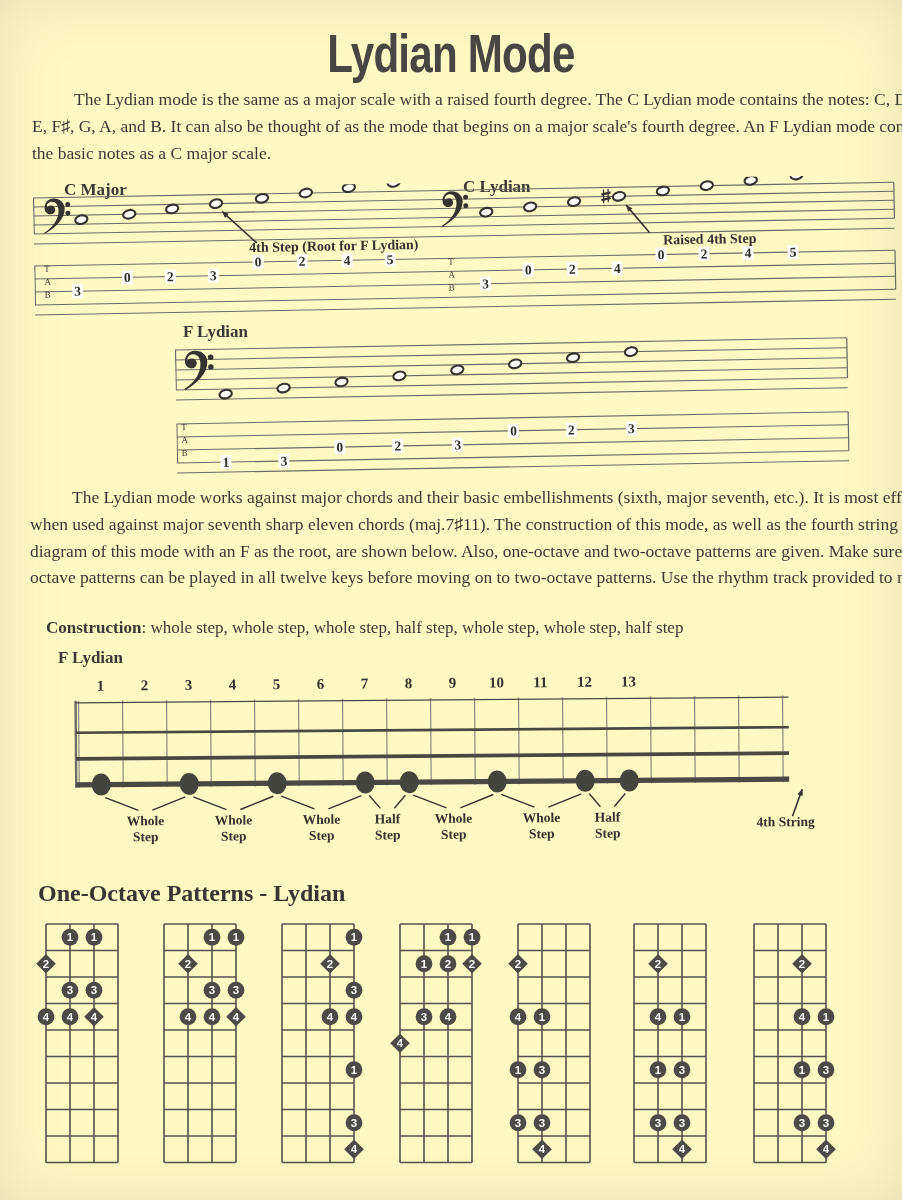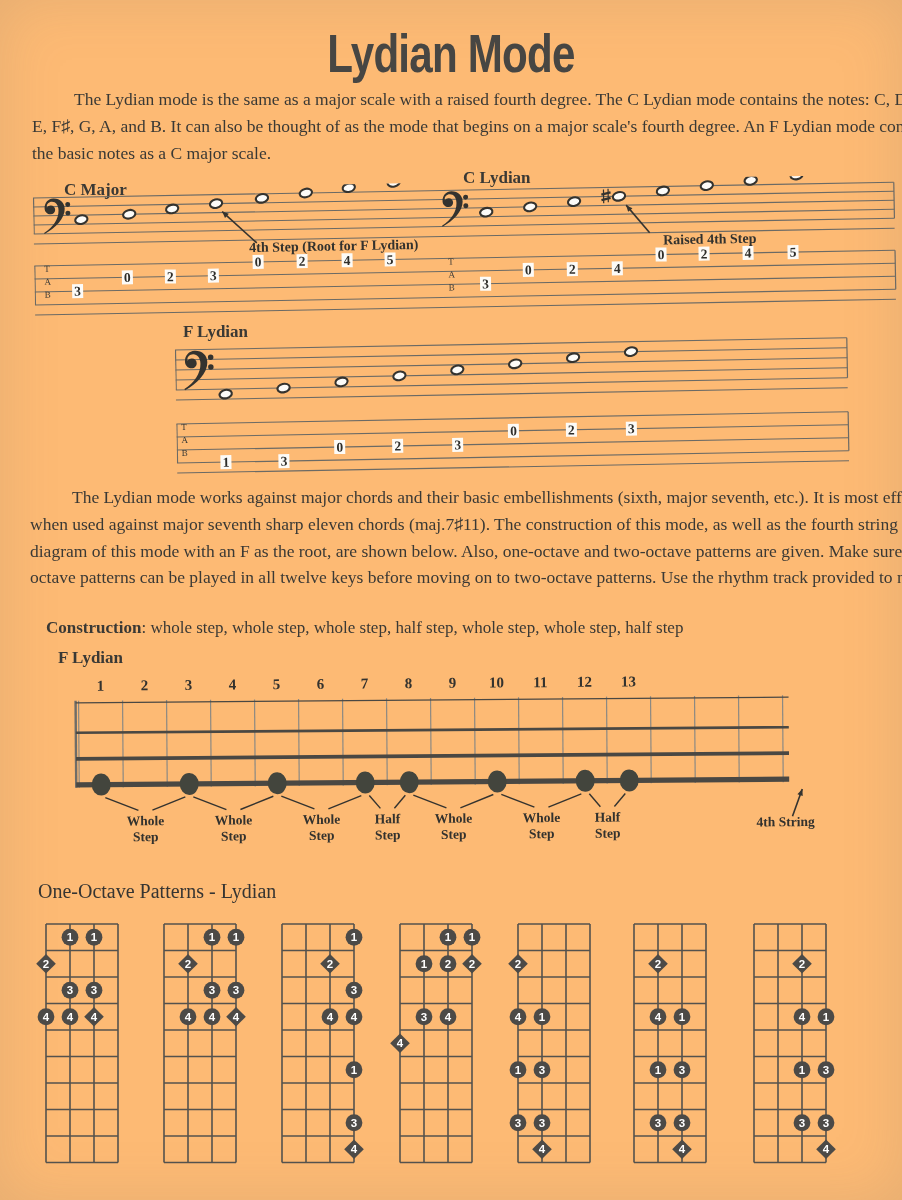--- a/index.html
+++ b/index.html
@@ -1,30 +1,30 @@
 <!DOCTYPE html>
 <html><head>
 <meta charset="utf-8">
 <style>
   html,body{margin:0;padding:0;background:#e8e6e2;}
-  #page{position:relative;width:902px;height:1200px;background:#fdba74;margin:0 auto;
+  #page{position:relative;width:902px;height:1200px;background:#fef9c3;margin:0 auto;
         font-family:"Liberation Serif",serif;color:#34332f;overflow:hidden;
         box-shadow:inset 0 0 60px rgba(120,115,105,.18);}
   .abs{position:absolute;}
   #title{left:0;top:22px;width:902px;text-align:center;
          font-family:"Liberation Sans",sans-serif;font-weight:700;font-size:54px;
          color:#474643;transform:scaleX(.78);letter-spacing:-1px;}
   .para{font-size:17.5px;line-height:26.8px;color:#3a3935;}
   .para .line{text-align:justify;text-align-last:justify;white-space:nowrap;}
   .para .line.first{text-indent:42px;}
   .para .line.last{text-align-last:left;}
   .syslabel{font-weight:700;font-size:17px;color:#3a3935;}
   #construction{left:46px;top:618px;font-size:17px;color:#3a3935;}
   #construction b{font-weight:700;}
-  #oneoct-heading{left:38px;top:880px;font-weight:400;font-size:20px;color:#363532;}
+  #oneoct-heading{left:38px;top:880px;font-weight:700;font-size:24px;color:#363532;}
   #fretboard-label{left:58px;top:648px;font-weight:700;font-size:17px;color:#3a3935;}
   svg{display:block;}
   .mtext{font:bold 14px "Liberation Serif",serif;fill:#33322e;}
   .tabnum{font:bold 13.5px "Liberation Serif",serif;fill:#2f2e2a;}
   .tabletter{font:9px "Liberation Serif",serif;fill:#3a3935;}
   .fretnum{font:bold 15px "Liberation Serif",serif;fill:#33322e;}
   .steplabel{font:bold 13.5px "Liberation Serif",serif;fill:#33322e;}
   .marknum{font:bold 11.5px "Liberation Sans",sans-serif;fill:#ffffff;}
   .tilt{transform:rotate(-1.05deg);transform-origin:0 50%;}
   .tilt-soft{transform:rotate(-.45deg);transform-origin:0 50%;}
@@ -36,21 +36,21 @@
 
   <div id="title" class="abs">Lydian Mode</div>
 
   <div id="intro-para" class="abs para" style="left:32px;top:86px;width:848px;">
       <div class="line first">The Lydian mode is the same as a major scale with a raised fourth degree. The C Lydian mode contains the notes: C, D,</div>
       <div class="line">E, F♯, G, A, and B. It can also be thought of as the mode that begins on a major scale's fourth degree. An F Lydian mode contains</div>
       <div class="line last">the basic notes as a C major scale.</div>
     </div>
 
   <div class="abs syslabel" style="left:64px;top:180px;">C Major</div>
-  <div class="abs syslabel" style="left:463px;top:168px;">C Lydian</div>
+  <div class="abs syslabel" style="left:463px;top:177px;">C Lydian</div>
 
   <div class="abs tilt" style="left:34px;top:190px;">
     <svg id="sys1" width="866" height="134" viewBox="0 0 866 134">
         <line x1="0" y1="8" x2="861" y2="8" stroke="#6b6a65" stroke-width="1.1"></line>
         <line x1="0" y1="17" x2="861" y2="17" stroke="#6b6a65" stroke-width="1.1"></line>
         <line x1="0" y1="26" x2="861" y2="26" stroke="#6b6a65" stroke-width="1.1"></line>
         <line x1="0" y1="35" x2="861" y2="35" stroke="#6b6a65" stroke-width="1.1"></line>
         <line x1="0" y1="44" x2="861" y2="44" stroke="#6b6a65" stroke-width="1.1"></line>
         <line x1="0" y1="54" x2="861" y2="54" stroke="#6b6a65" stroke-width="1.1"></line>
         <line x1="0.6" y1="8" x2="0.6" y2="44" stroke="#6b6a65" stroke-width="1.2"></line>

